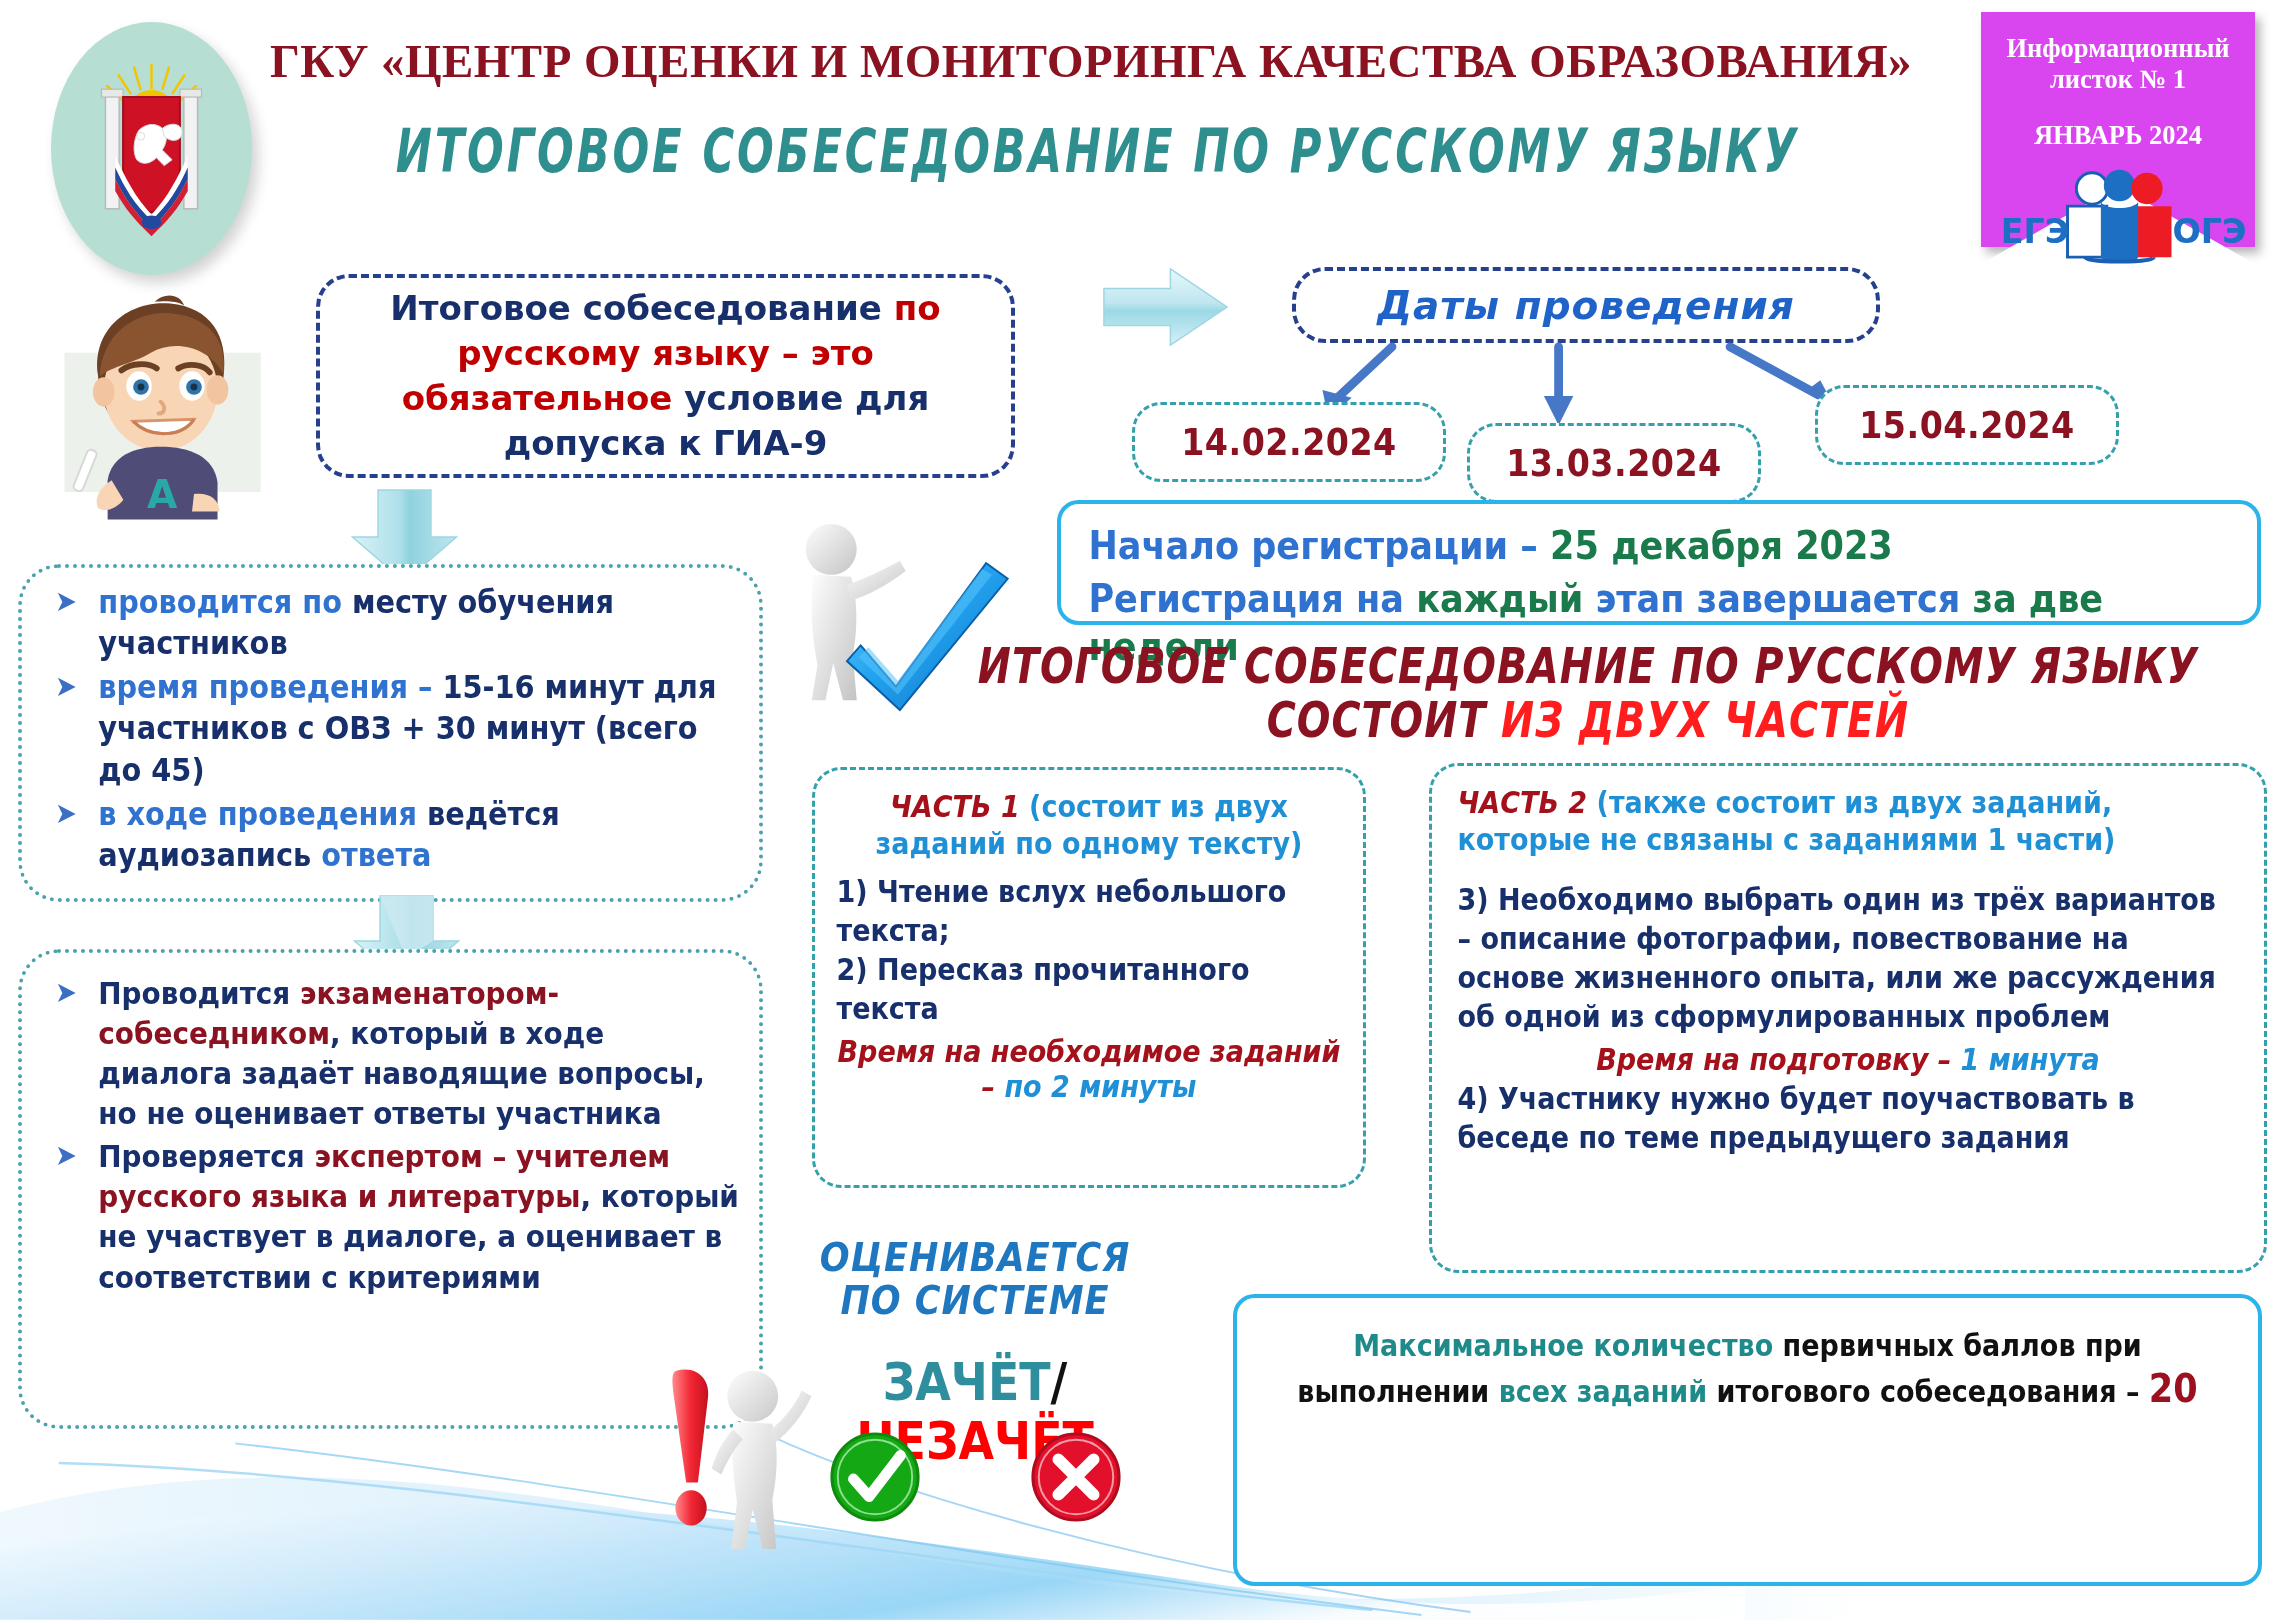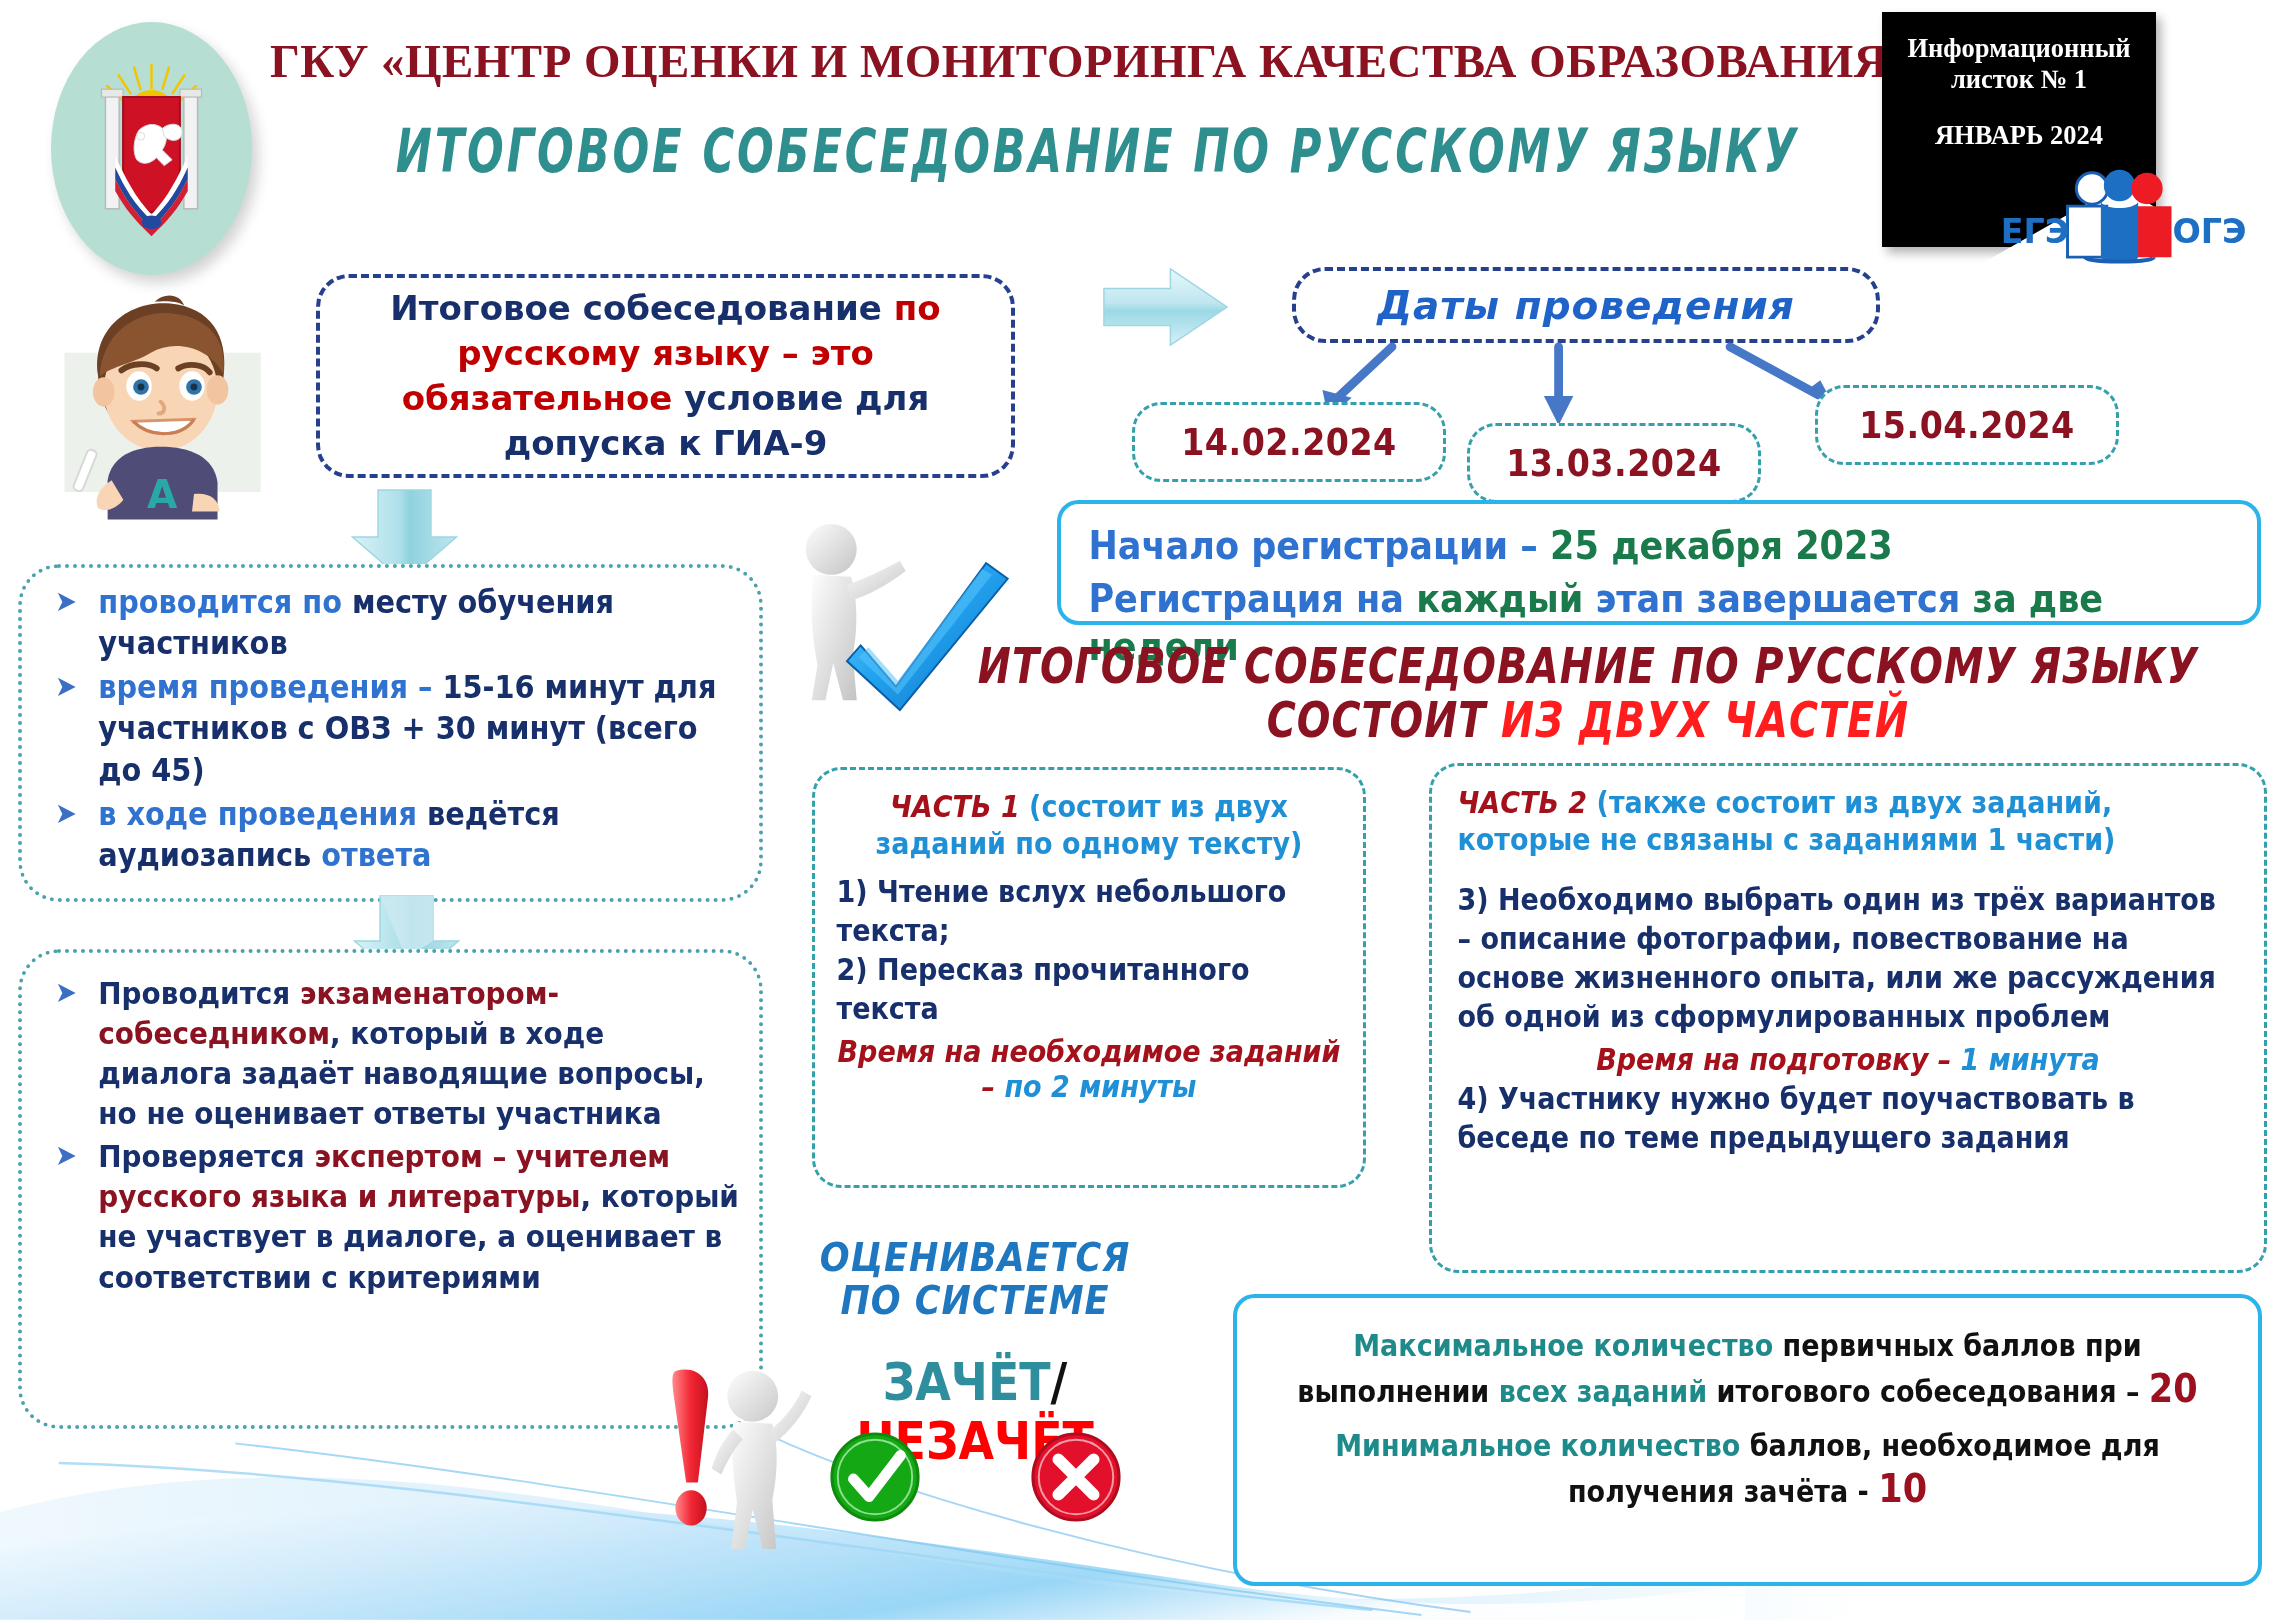--- a/index.html
+++ b/index.html
@@ -33,22 +33,22 @@
   .sub-title{
     position:absolute;left:294px;top:123px;width:1607px;
     text-align:center;color:#2f8e8e;
     font-family:"DejaVu Sans Condensed","Liberation Sans",sans-serif;
     font-weight:bold;font-style:italic;font-size:48px;letter-spacing:2.9px;
     transform:scale(1.0,1.25);
   }
 
   
   .banner{
-    position:absolute;left:1882px;top:11.8px;width:274px;height:235px;
-    background:#000000;color:#fff;text-align:center;
+    position:absolute;left:1981px;top:11.8px;width:274px;height:235px;
+    background:#d946ef;color:#fff;text-align:center;
     box-shadow:4.9px 5.9px 9.8px rgba(0,0,0,.3);
     font-family:"Liberation Serif","DejaVu Serif",serif;font-weight:bold;
   }
   .banner .l1{font-size:26.5px;line-height:1.15;padding-top:21.6px;}
   .banner .l2{font-size:26.5px;margin-top:25.5px;}
   .banner-notch{
     position:absolute;left:1981px;top:186px;width:274px;height:78px;
     clip-path:polygon(0 100%,50% 0,100% 100%);
     background:#ffffff;
   }
@@ -492,19 +492,16 @@
       <circle cx="50" cy="50" r="44" fill="#e2102a" stroke="#b00c20" stroke-width="3"></circle>
       <circle cx="50" cy="50" r="38" fill="none" stroke="#f59aa6" stroke-width="2"></circle>
       <path d="M32,32 L68,68 M68,32 L32,68" stroke="#ffffff" stroke-width="12" fill="none" stroke-linecap="round"></path>
     </svg>
   </div>
 
   <div class="box solid-cyan box-score">
     <p>
       <span class="teal2">Максимальное количество </span><span>первичных баллов при выполнении </span><span class="teal2">всех заданий</span><span> итогового собеседования – </span><span class="num">20</span>
     </p>
-    <p>
-      <span class="teal2">Минимальное количество </span><span>баллов, необходимое для получения зачёта - </span><span class="num">10</span>
-    </p>
   </div>
 
 </div>
 
 
 </body></html>

